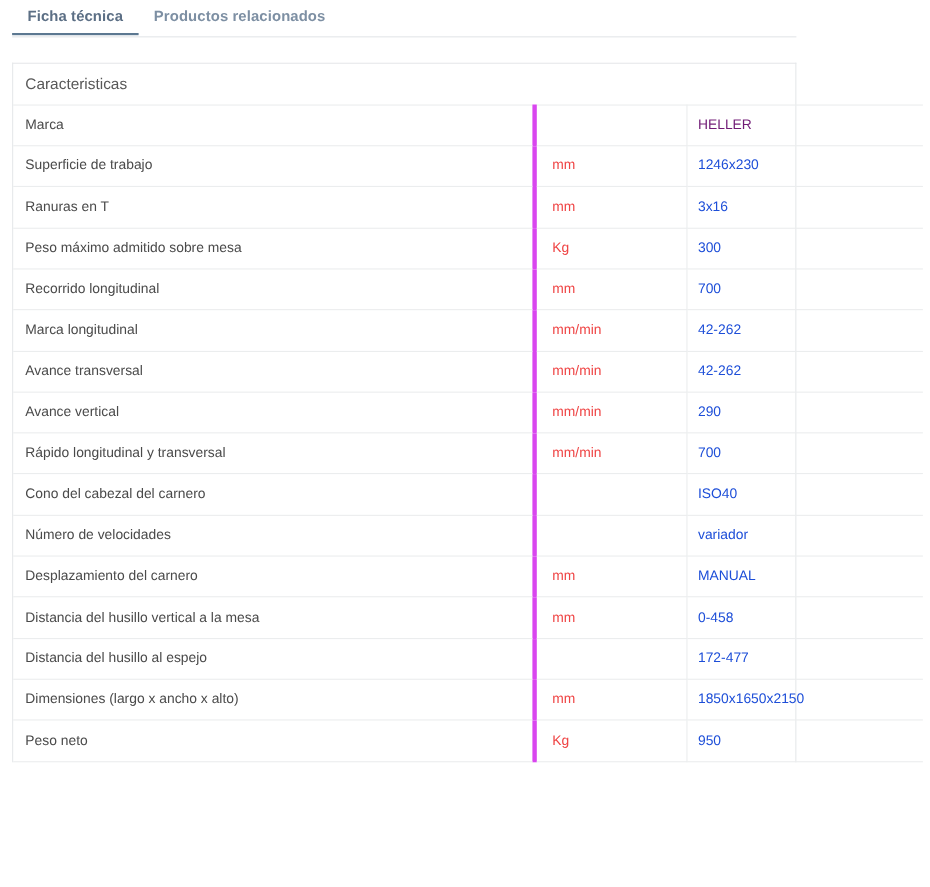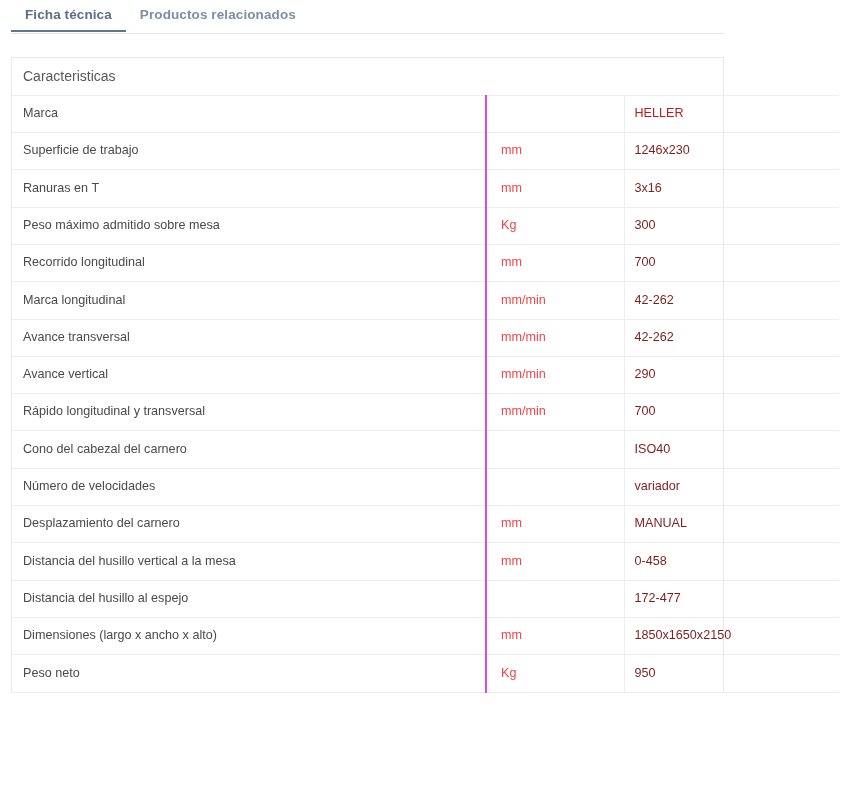--- a/index.html
+++ b/index.html
@@ -98,34 +98,34 @@
   }
 
   table.spec tr.head-row th {
     color: #585858;
     border-bottom: 1px solid #ebedee;
     font-size: 14px;
     padding-left: 11px;
   }
 
   table.spec td.col-name {
-    border-right: 2px solid #d946ef;
+    border-right: 4px solid #d946ef;
     color: #4a4a4a;
   }
   table.spec td.col-unit {
     border-right: 1px solid #ebedee;
     color: #ef4444;
     padding-left: 14px;
   }
   table.spec td.col-value {
-    color: #7f1d1d;
+    color: #1d4ed8;
     padding-left: 10px;
   }
   table.spec td.col-value.muted {
-    color: #b91c1c;
+    color: #701a75;
   }
 </style>
 </head>
 <body>
 
 <div class="page">
 
   <div class="tabs">
     <button class="tab active">Ficha técnica</button>
     <button class="tab">Productos relacionados</button>

